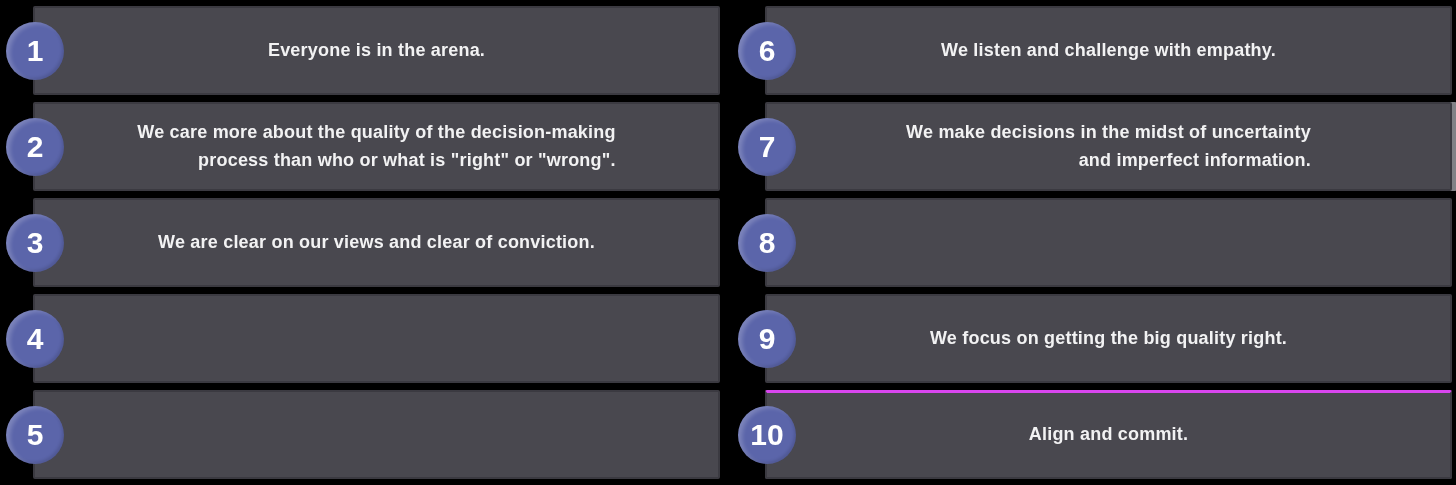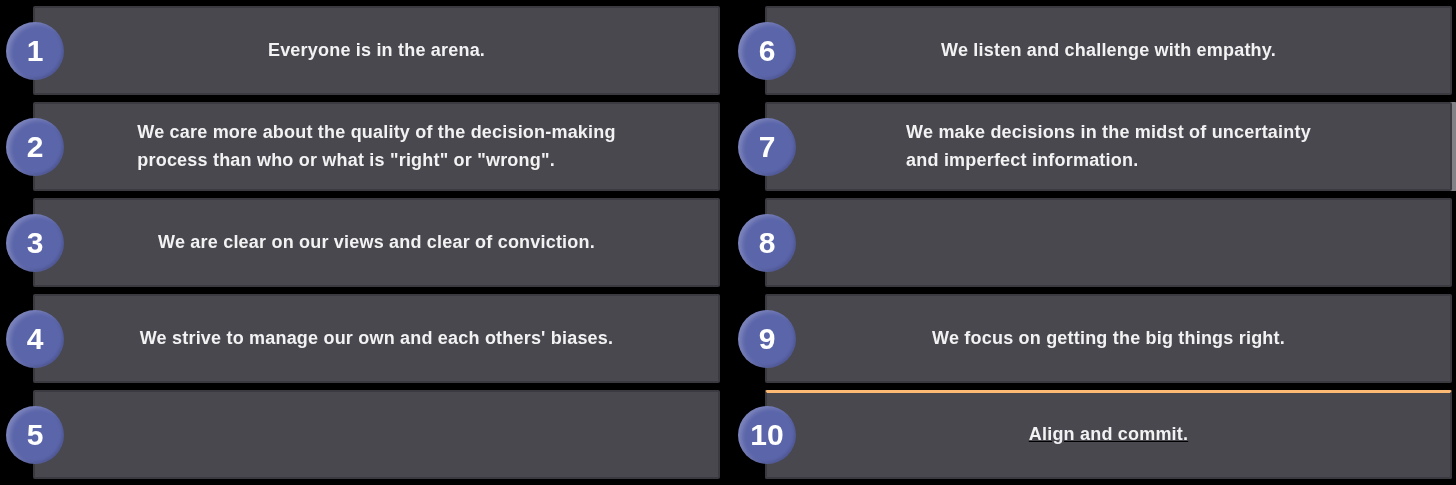--- a/index.html
+++ b/index.html
@@ -34,22 +34,21 @@
     border-radius: 2px;
     box-sizing: border-box;
     display: flex;
     align-items: center;
     justify-content: center;
   }
   .card.light-right {
     box-shadow: 5px 0 0 #818186;
   }
   .card.light-top {
-    border-top: 3px solid #fdba74;
-    text-decoration: underline;
+    border-top: 3px solid #d946ef;
   }
   .badge {
     position: absolute;
     left: -29px;
     top: 50%;
     transform: translateY(-50%);
     width: 58px;
     height: 58px;
     border-radius: 50%;
     background: #5B65AA;
@@ -59,21 +58,21 @@
     align-items: center;
     justify-content: center;
     font-size: 30px;
     font-weight: bold;
     z-index: 2;
   }
   .card-text {
     color: #F2F2F3;
     font-size: 18px;
     font-weight: bold;
-    text-align: left;
+    text-align: right;
     line-height: 1.55;
     letter-spacing: 0.2px;
     white-space: pre-line;
     padding: 0 48px;
   }
 </style>
 </head>
 <body>
 
 <div class="column left">
@@ -97,21 +96,20 @@
     <div class="badge">
       <span>3</span>
     </div>
     <div class="card-text">We are clear on our views and clear of conviction.</div>
   </div>
 
   <div class="card">
     <div class="badge">
       <span>4</span>
     </div>
-    <div class="card-text">We strive to manage our own and each others' biases.</div>
   </div>
 
   <div class="card">
     <div class="badge">
       <span>5</span>
     </div>
   </div>
 
 </div>
 
@@ -135,21 +133,21 @@
   <div class="card">
     <div class="badge">
       <span>8</span>
     </div>
   </div>
 
   <div class="card">
     <div class="badge">
       <span>9</span>
     </div>
-    <div class="card-text">We focus on getting the big things right.</div>
+    <div class="card-text">We focus on getting the big quality right.</div>
   </div>
 
   <div class="card light-top">
     <div class="badge">
       <span>10</span>
     </div>
     <div class="card-text">Align and commit.</div>
   </div>
 
 </div>

